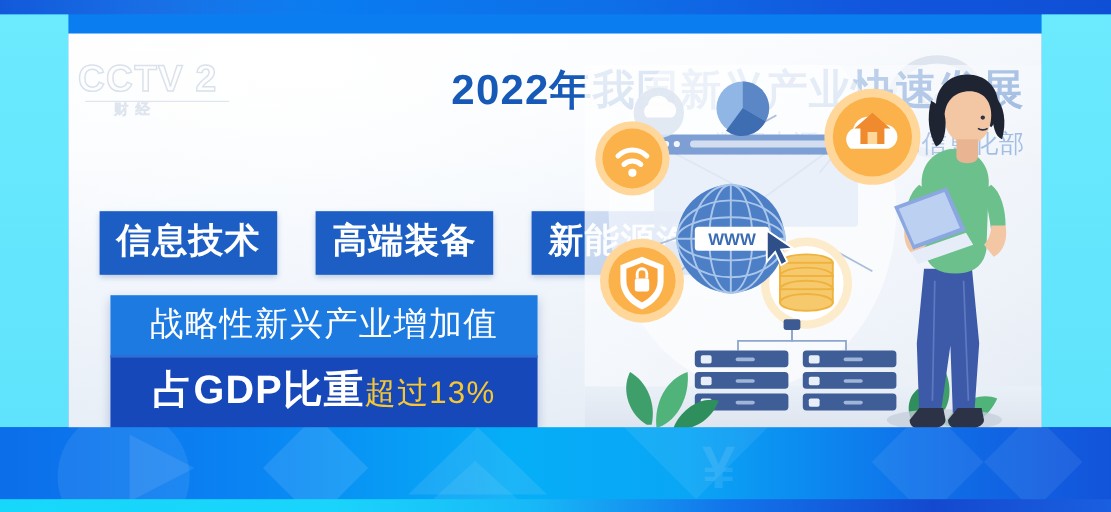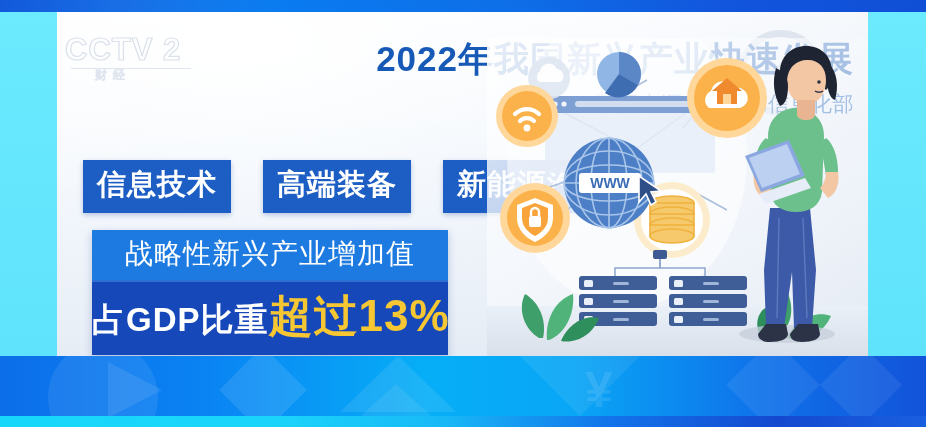--- a/index.html
+++ b/index.html
@@ -23,21 +23,21 @@
 
   
   .rail{ position:absolute; top:12px; height:344px; background:#61e9ff; }
   .rail.left{ left:0; width:57px;
     background:linear-gradient(180deg,#6ceafe 0%,#63e6fd 60%,#5fe3fc 100%); }
   .rail.right{ right:0; width:58px;
     background:linear-gradient(180deg,#6ceafe 0%,#63e6fd 60%,#5fe3fc 100%); }
 
   
   .panel{
-    position:absolute; left:57px; top:12px; width:811px; height:344px;
+    position:absolute; left:57px; top:28px; width:811px; height:344px;
     background:
       radial-gradient(120% 120% at 22% 8%, #ffffff 0%, #f4f8fd 38%, #e9eff7 72%, #dde4ee 100%);
     overflow:hidden;
   }
   .panel-sheen{
     position:absolute; left:0; top:0; width:100%; height:100%;
     background:linear-gradient(175deg, rgba(255,255,255,.85) 0%, rgba(255,255,255,0) 45%);
     pointer-events:none;
   }
 
@@ -109,21 +109,21 @@
   }
   .stat-top span{
     font-size:28px; font-weight:normal; color:#ffffff; letter-spacing:1px;
   }
   .stat-bot{
     background:#1648ba;
     padding:5px 0 9px; text-align:center; white-space:nowrap;
     border-top:2px solid #2f6fd4;
   }
   .stat-bot .w{ font-size:33px; font-weight:bold; color:#ffffff; letter-spacing:1px; }
-  .stat-bot .g{ font-size:44px; font-weight:bold; color:#f6c732; letter-spacing:1px; }
+  .stat-bot .g{ font-size:26px; font-weight:normal; color:#f6c732; letter-spacing:1px; }
 
   
   .illus{ position:absolute; left:430px; top:26px; width:381px; height:318px; }
   .illus svg{ display:block; width:100%; height:100%; }
 
   
   .bottom{
     position:absolute; left:0; bottom:0; width:926px; height:71px;
     background:linear-gradient(90deg,#0c6ee9 0%,#0a83f3 22%,#06aef7 46%,#09a6f6 62%,#0f72ea 82%,#1253da 100%);
     overflow:hidden;

